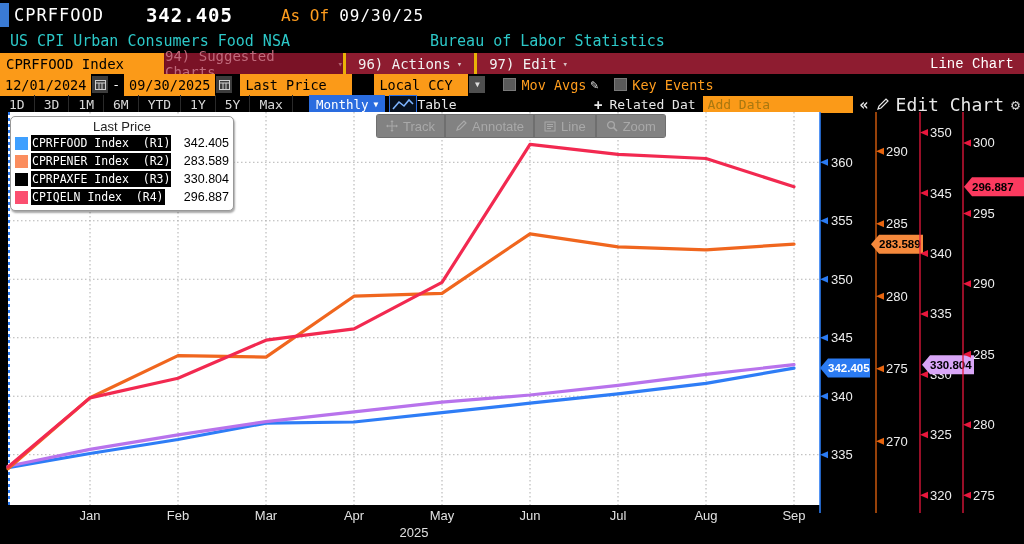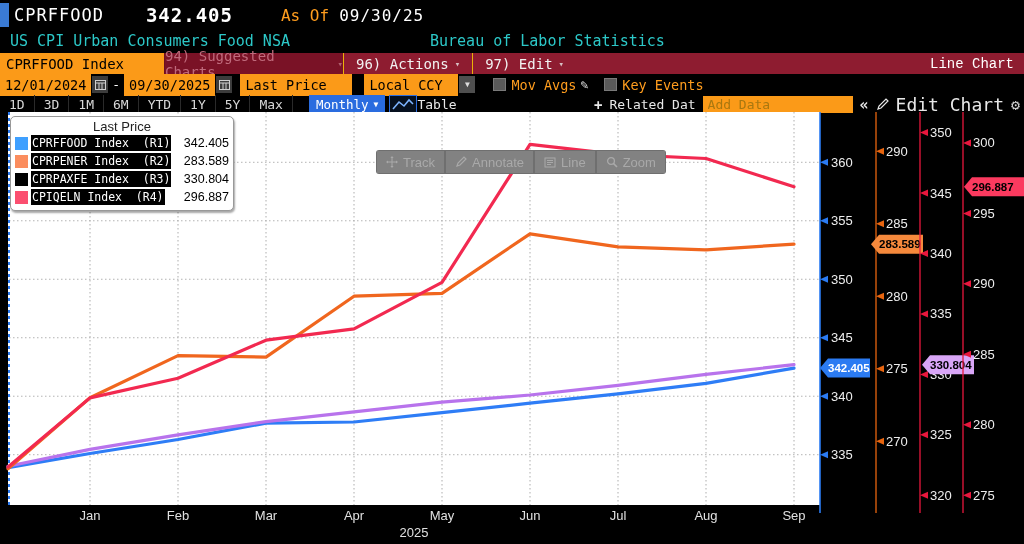--- a/index.html
+++ b/index.html
@@ -13,21 +13,21 @@
   .asof{color:#ff9d1e;font-size:16px;margin-left:48px;}
   .asofd{color:#fff;font-size:16px;margin-left:10px;letter-spacing:1px;}
   
   .row1{position:absolute;left:0;top:30px;width:1024px;height:23px;}
   .desc{position:absolute;left:10px;top:2px;color:#2cc8c8;font-size:15px;}
   .src{position:absolute;left:430px;top:2px;color:#2cc8c8;font-size:15px;}
   
   .row2{position:absolute;left:0;top:53px;width:1024px;height:21px;background:#8e1c30;display:flex;align-items:stretch;}
   .secbox{background:#fb9a18;color:#000;font-size:14px;width:158px;display:flex;align-items:center;padding-left:6px;}
   .dimbtn{background:#7a1226;color:#c06a7c;font-size:14px;width:178px;display:flex;align-items:center;justify-content:center;gap:6px;border-left:1px solid #6d0f1f;}
-  .rbtn{color:#f2f2f2;font-size:14px;display:flex;align-items:center;justify-content:center;gap:6px;border-left:1px solid #eab308;padding:0 12px;}
+  .rbtn{color:#f2f2f2;font-size:14px;display:flex;align-items:center;justify-content:center;gap:6px;border-left:3px solid #eab308;padding:0 12px;}
   .chev{font-size:9px;color:#d8c0c4;}
   .dimchev{font-size:9px;color:#b0606f;}
   .linechart{position:absolute;right:10px;top:0;height:21px;display:flex;align-items:center;color:#fff;font-size:14px;font-family:Liberation Mono, monospace;}
   
   .row3{position:absolute;left:0;top:75px;width:1024px;height:19px;display:flex;align-items:center;}
   .obox{background:#fb9a18;color:#000;font-size:13.5px;height:22px;display:flex;align-items:center;padding:0 5px;}
   .calbtn{width:16px;height:17px;background:#3c3c3c;display:flex;align-items:center;justify-content:center;margin-left:1px;}
   .dash{color:#fff;margin:0 4px;font-size:13px;}
   .ddbtn{width:16px;height:17px;background:#4f4f4f;color:#ddd;font-size:8px;display:flex;align-items:center;justify-content:center;margin-left:1px;}
   .chk{width:11px;height:11px;background:#5a5a5a;border:1px solid #7a7a7a;display:inline-block;}
@@ -53,21 +53,21 @@
   #legend{position:absolute;left:10px;top:116px;width:214px;background:#fff;border:1.5px solid #999;
           border-radius:5px;box-shadow:1px 2px 2px rgba(0,0,0,.35);padding:2px 4px 4px 4px;
           font-family:"DejaVu Sans Mono",monospace;}
   #legend .ltitle{text-align:center;color:#222;font-size:13px;font-family:"Liberation Sans",sans-serif;}
   .lrow{display:flex;align-items:center;height:18px;}
   .lsw{width:13px;height:13px;display:inline-block;margin-right:3px;flex:none;}
   .llab{background:#000;color:#fff;font-size:11.5px;white-space:pre;padding:1px 1px;}
   .lval{margin-left:auto;color:#000;font-size:12.5px;font-family:"Liberation Sans",sans-serif;}
   
   #float-toolbar{position:absolute;left:376px;top:114px;height:22px;background:#6f6f6f;border-radius:3px;
-                 display:flex;align-items:stretch;gap:2px;padding:1px;font-family:"Liberation Sans",sans-serif;margin-top:36px;}
+                 display:flex;align-items:stretch;gap:2px;padding:1px;font-family:"Liberation Sans",sans-serif;}
   .fbtn{background:#828282;color:#a9a9a9;font-size:13px;display:flex;align-items:center;gap:5px;padding:0 9px;}
 </style>
 </head>
 <body>
 
 <div class="screen">
 
   <div class="row0">
     <span class="selbar"></span>
     <span class="tkr">CPRFFOOD</span>
@@ -112,21 +112,21 @@
     <div class="obox">09/30/2025</div>
     <div class="calbtn">
       <svg width="11" height="11" viewBox="0 0 11 11">
           <rect x="0.5" y="1.5" width="10" height="9" fill="none" stroke="#cfcfcf"></rect>
           <line x1="0.5" y1="4" x2="10.5" y2="4" stroke="#cfcfcf"></line>
           <line x1="4" y1="4" x2="4" y2="10" stroke="#cfcfcf"></line>
           <line x1="7" y1="4" x2="7" y2="10" stroke="#cfcfcf"></line>
         </svg>
     </div>
     <div class="obox" style="margin-left:8px;width:102px;">Last Price</div>
-    <div class="obox" style="margin-left:12px;width:84px;">Local CCY</div>
+    <div class="obox" style="margin-left:22px;width:84px;">Local CCY</div>
     <div class="ddbtn">
         <span>▼</span>
       </div>
     <span class="chk" style="margin-left:18px;"></span>
     <span class="amber" style="margin-left:5px;">Mov Avgs</span>
     <span class="pencil" style="margin-left:4px;">✎</span>
     <span class="chk" style="margin-left:16px;"></span>
     <span class="amber" style="margin-left:5px;">Key Events</span>
   </div>
 

